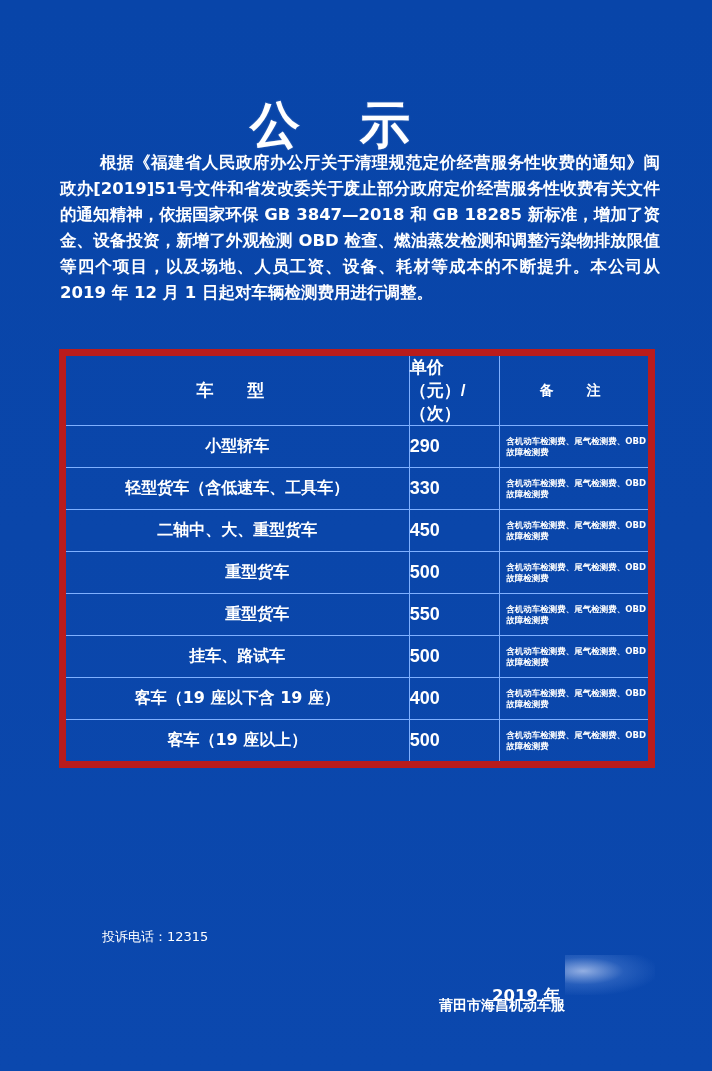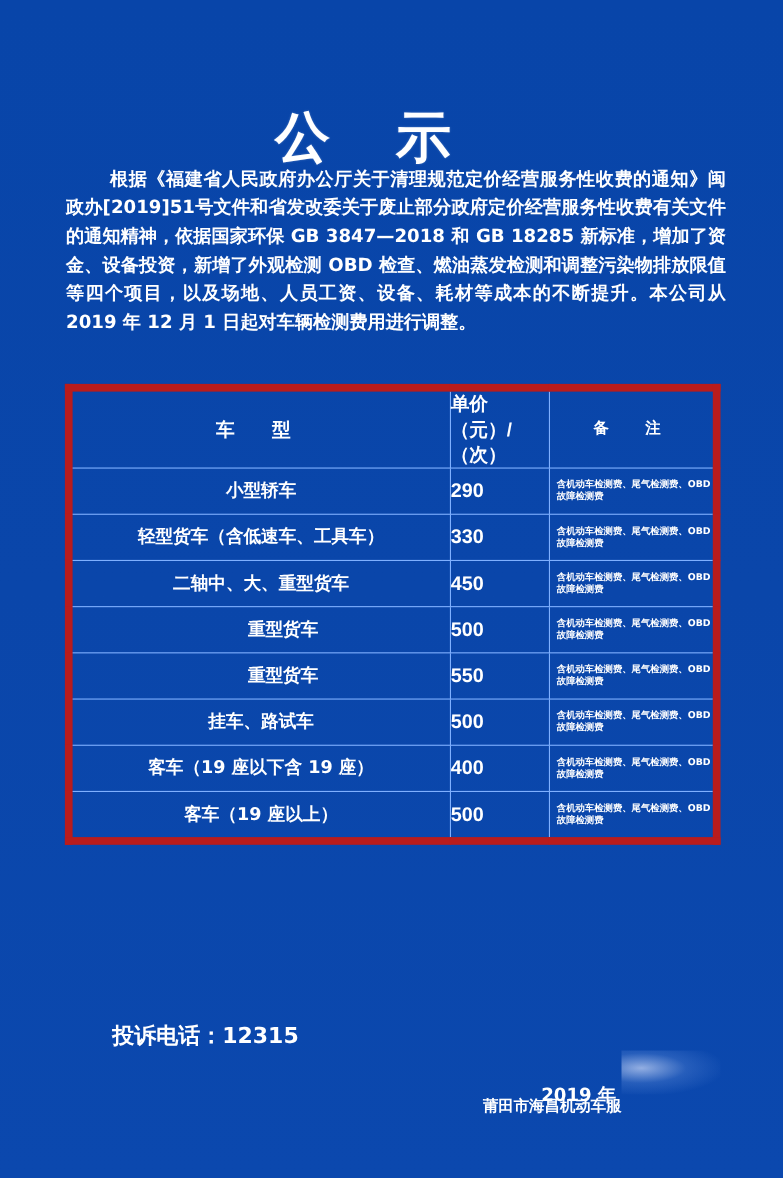--- a/index.html
+++ b/index.html
@@ -42,21 +42,21 @@
   .notes-cell {
     text-align: left; vertical-align: top; padding: 6px 8px 6px 6px !important;
     font-size: 16.5px; line-height: 26px; height: auto !important;
   }
   .note-row { display: flex; }
   .note-label { width: 54px; flex: none; }
   .note-text { flex: 1; }
   .note-line { margin-bottom: 12px; }
   .complaint {
     position: absolute; left: 102px; top: 928px;
-    font-size: 20px; font-weight: bold;
+    font-size: 13px; font-weight: normal;
   }
   .signer {
     position: absolute; left: 395px; top: 997px;
     font-size: 14px; font-weight: bold; margin-left: 44px;
   }
   .date {
     position: absolute; left: 492px; top: 985px;
     font-size: 16.5px; font-weight: bold;
   }
   .smudge {

